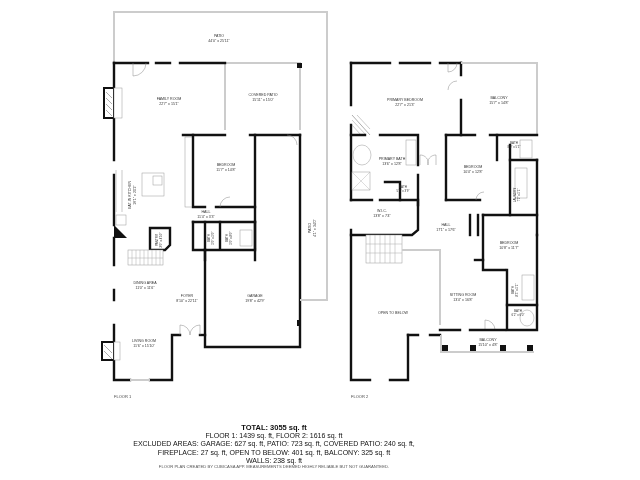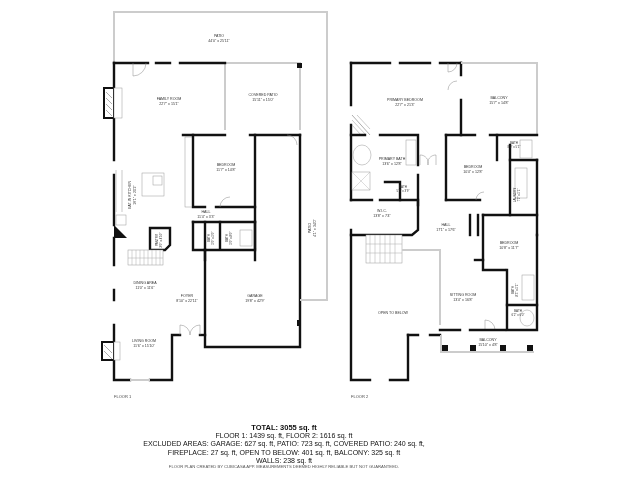--- a/index.html
+++ b/index.html
@@ -5,21 +5,21 @@
   html,body{margin:0;padding:0;background:#fff;}
   body{width:640px;height:480px;position:relative;overflow:hidden;font-family:"Liberation Sans",sans-serif;}
   svg{position:absolute;left:0;top:0;}
   .lbl{font-family:"Liberation Sans",sans-serif;font-size:3.6px;fill:#333;text-anchor:middle;}
   .floor{font-family:"Liberation Sans",sans-serif;font-size:4px;fill:#444;}
   .w{stroke:#111;stroke-width:2.4;fill:none;stroke-linecap:square;}
   .g{stroke:#ccc;stroke-width:2;fill:none;}
   .gl{stroke:#bbb;stroke-width:0.8;fill:none;}
   .fx{stroke:#999;stroke-width:0.5;fill:#fff;}
   .door{stroke:#888;stroke-width:0.5;fill:none;}
-  .summary{position:absolute;left:10px;width:548px;text-align:center;color:#111;}
+  .summary{position:absolute;left:0;width:548px;text-align:center;color:#111;}
   .s-total{top:423px;font-size:7.5px;font-weight:bold;}
   .s-line{font-size:7px;line-height:8.4px;}
   .s-credit{top:464px;font-size:4.2px;color:#555;}
 </style>
 </head>
 <body>
 
 <svg width="640" height="480" viewBox="0 0 640 480">
 
   <g>

